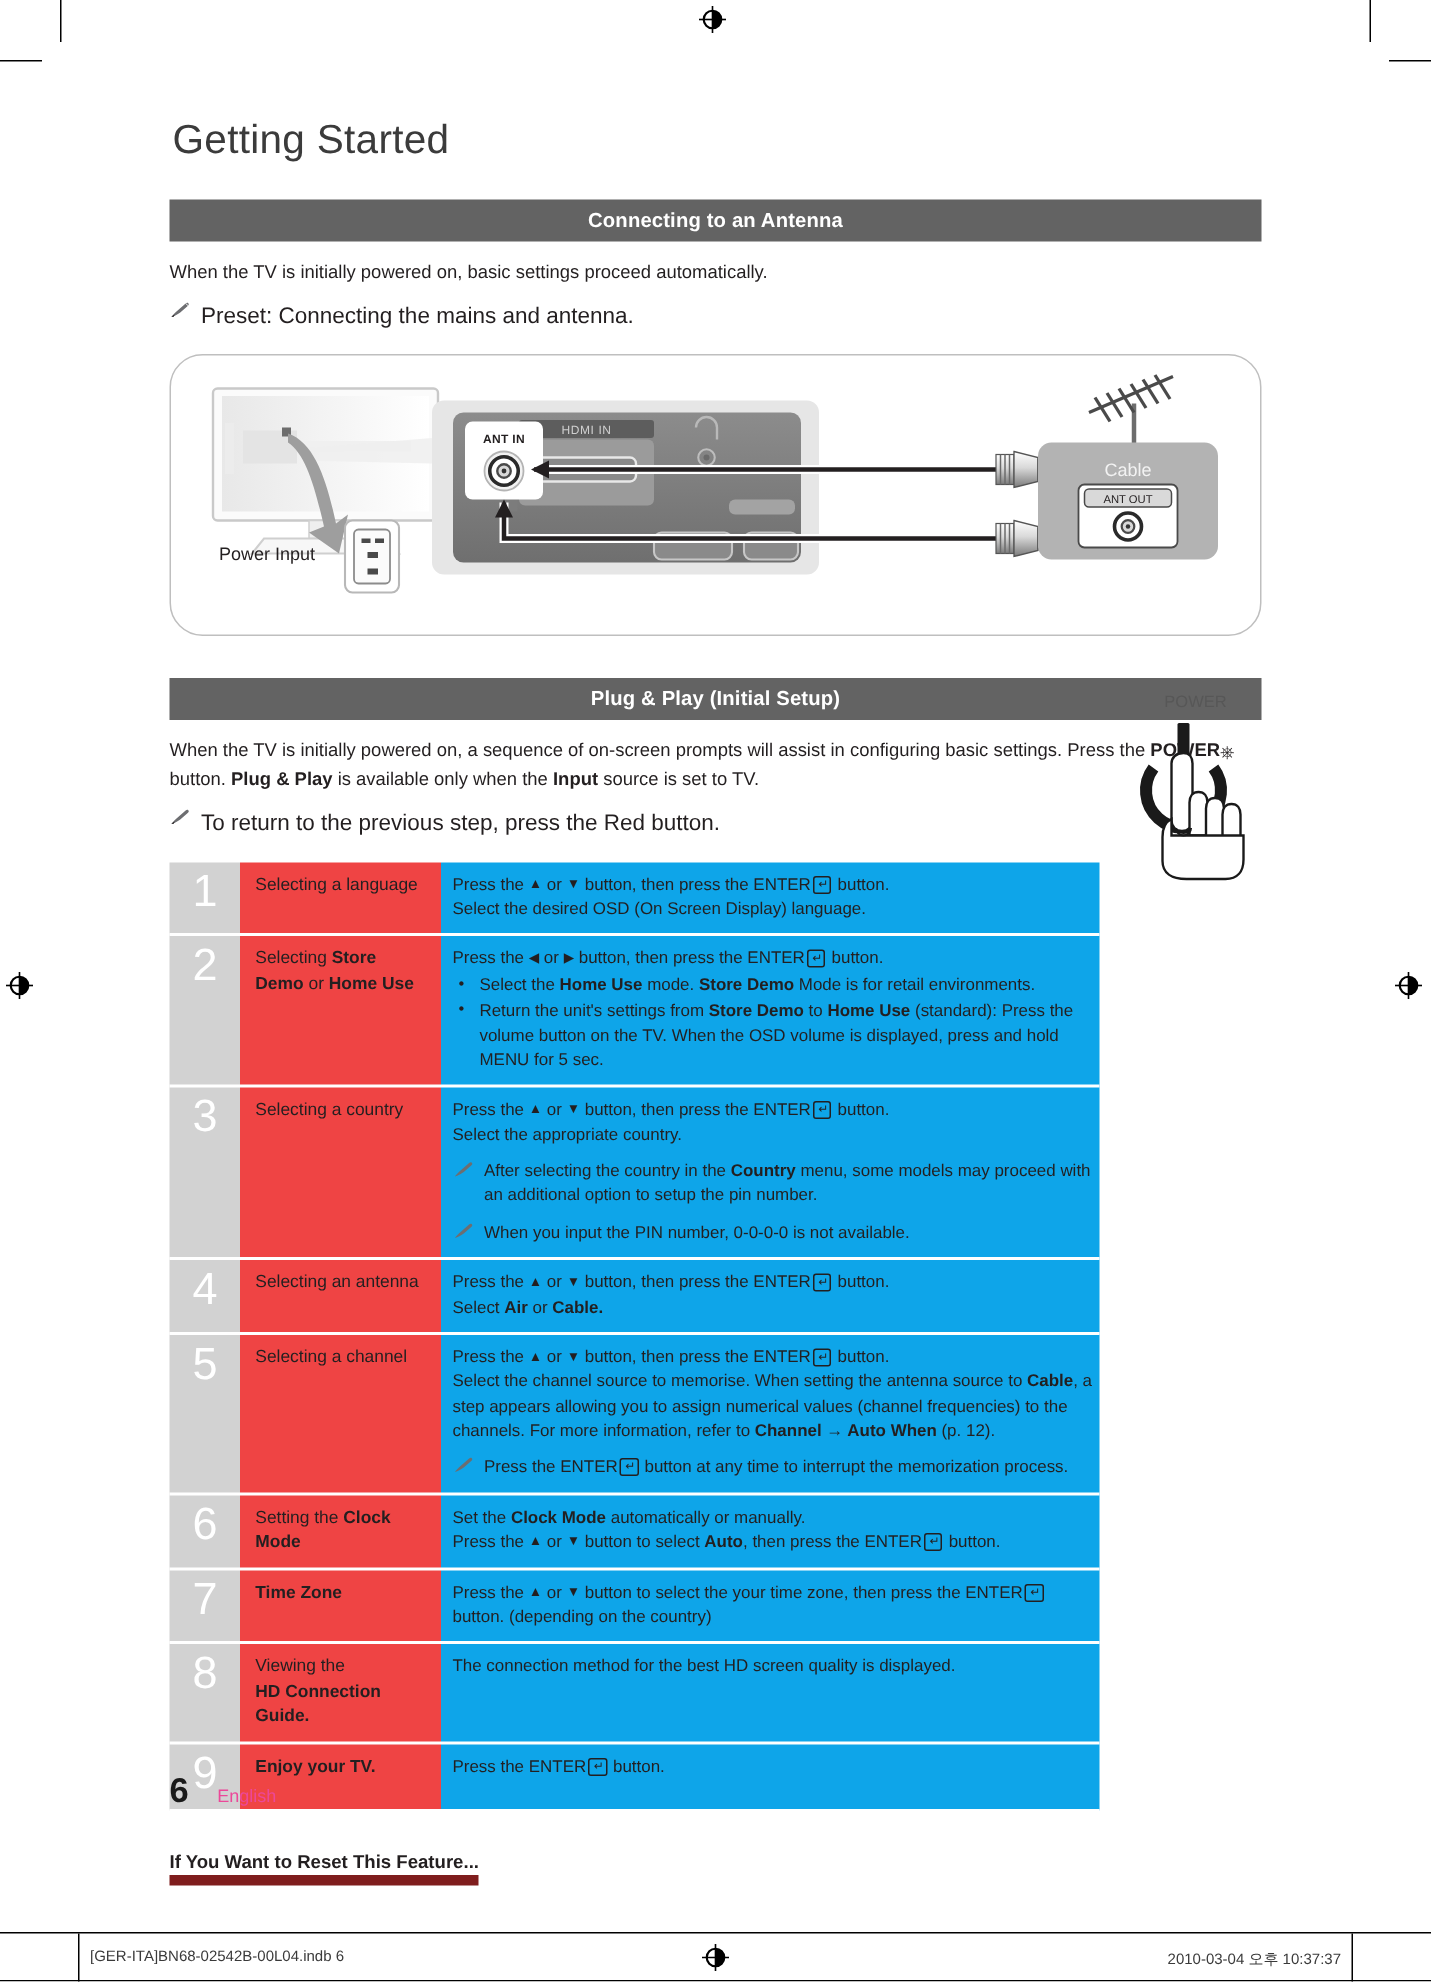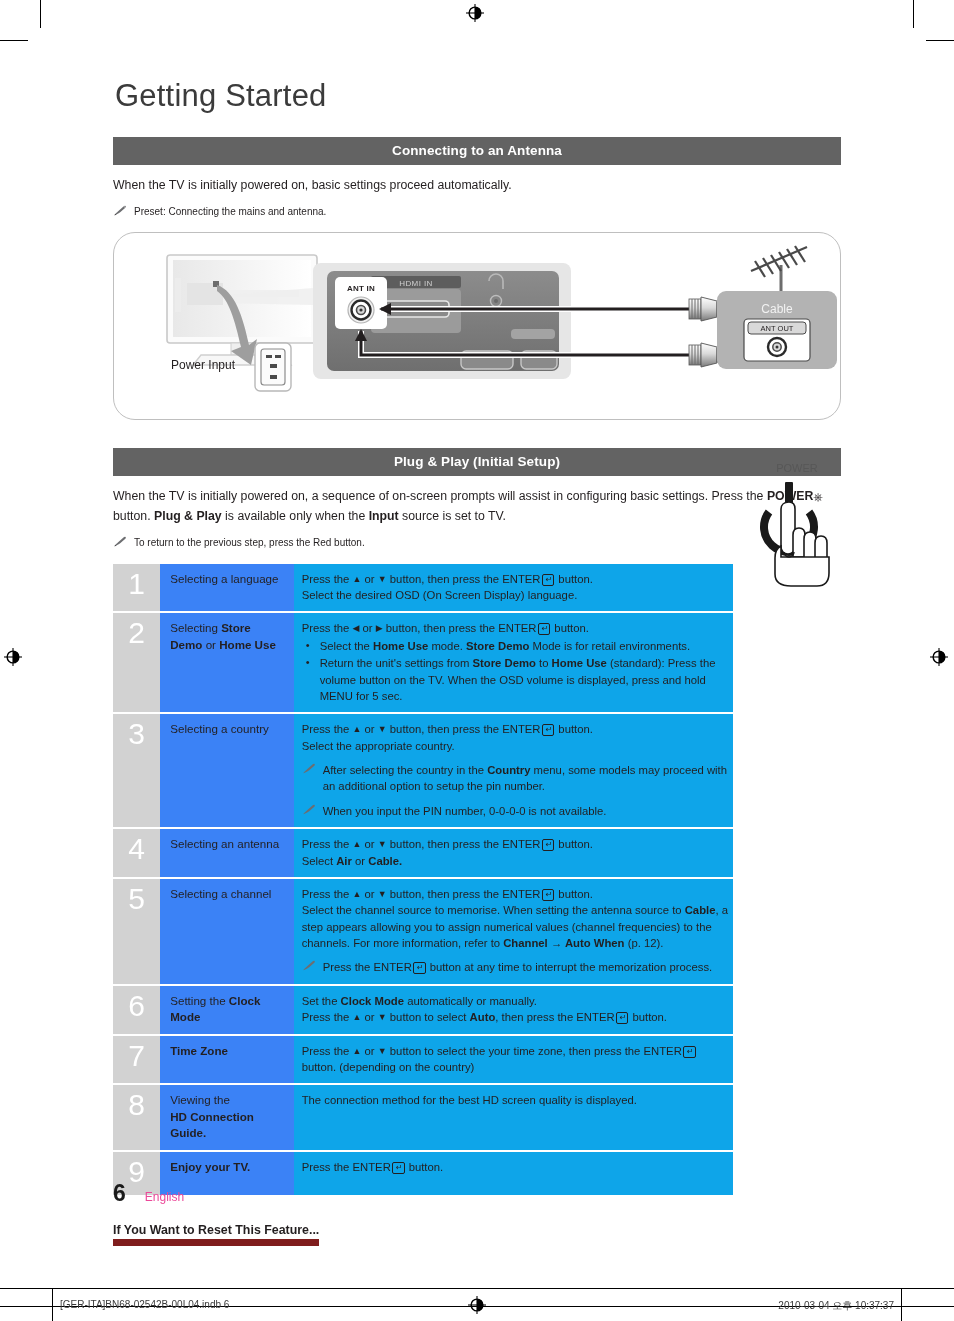--- a/index.html
+++ b/index.html
@@ -23,21 +23,21 @@
 
   
   #page {
     position: absolute;
     left: 113px; top: 80px;
     width: 728px;
   }
 
   
   .chapter-title {
-    font-size: 31px;
+    font-size: 27px;
     font-weight: 300;
     letter-spacing: .2px;
     color: #3b3b3b;
     margin: 0 0 26px 2px;
     font-family: "Liberation Sans", sans-serif;
     line-height: 1;
   }
 
   
   .section-bar {
@@ -52,55 +52,54 @@
 
   
   .para {
     font-size: 12.3px;
     line-height: 1.55;
     margin: 11px 0 0 0;
     color: #231f20;
   }
   .para.tight { margin-top: 9px; }
   .note {
-    font-size: 10px;
+    font-size: 15px;
     line-height: 1.5;
     margin: 9px 0 0 0;
     display: flex;
     align-items: flex-start;
     gap: 6px;
   }
   .note .pencil { flex: 0 0 auto; margin-top: 1px; }
   b { font-weight: bold; }
 
   
   .pencil { display: inline-block; width: 15px; height: 12px; }
 
   
   .diagram-box {
     margin-top: 13px;
     width: 728px; height: 188px;
     border: 1px solid #bfbfbf;
     border-radius: 22px;
     position: relative;
     background: #fff;
-    padding-left: 25px;
   }
   .diagram-box svg { display: block; }
 
   
   .steps {
     margin-top: 14px;
     width: 620px;
     border-collapse: collapse;
     table-layout: fixed;
   }
   .steps td { vertical-align: top; padding: 0; }
   .col-num   { width: 46px;  background: #d2d2d2; }
-  .col-title { width: 130px; background: #3b82f6; }
+  .col-title { width: 130px; background: #ef4444; }
   .col-desc  { width: 428px; background: #0ea5e9; }
   tr.row { border-bottom: 2px solid #ffffff; }
   .num {
     font-size: 30px;
     font-weight: normal;
     color: #ffffff;
     text-align: center;
     line-height: 1;
     padding: 5px 0 8px 0;
     font-family: "Liberation Sans", sans-serif;
@@ -178,21 +177,21 @@
   }
   .pagenum { font-size: 23px; font-weight: bold; color: #1a1a1a; line-height: 1; }
   .pagelang { font-size: 12px; color: #ec4899; }
 
   .printfoot {
     position: absolute;
     left: 0; top: 1288px;
     width: 954px;
     border-top: 1px solid #000;
     border-bottom: 1px solid #000;
-    height: 19px;
+    height: 33px;
   }
   .printfoot .pf-inner {
     position: relative; width: 100%; height: 100%;
   }
   .pf-left {
     position: absolute; left: 60px; top: 10px;
     font-size: 10px; color: #3a3a3a;
     font-family: "Liberation Sans", sans-serif;
   }
   .pf-right {

